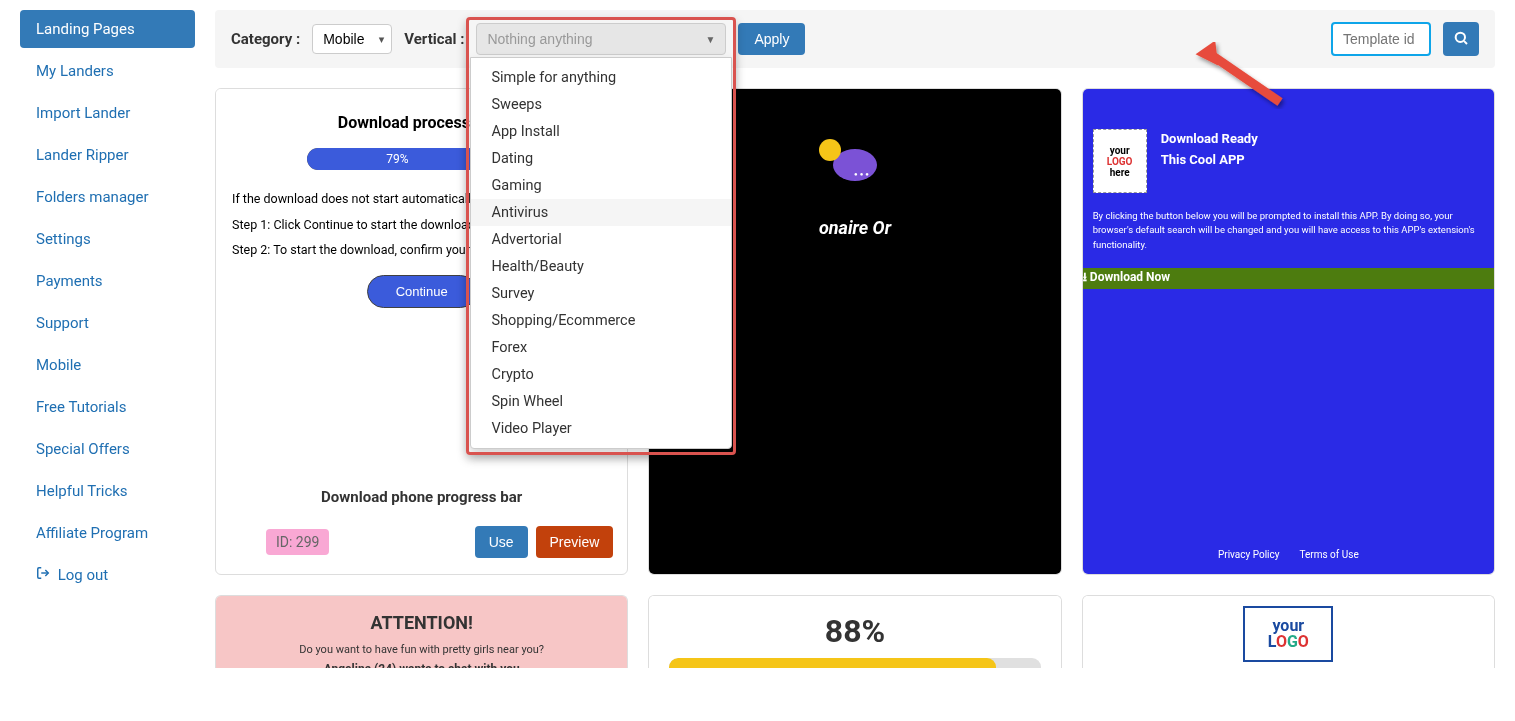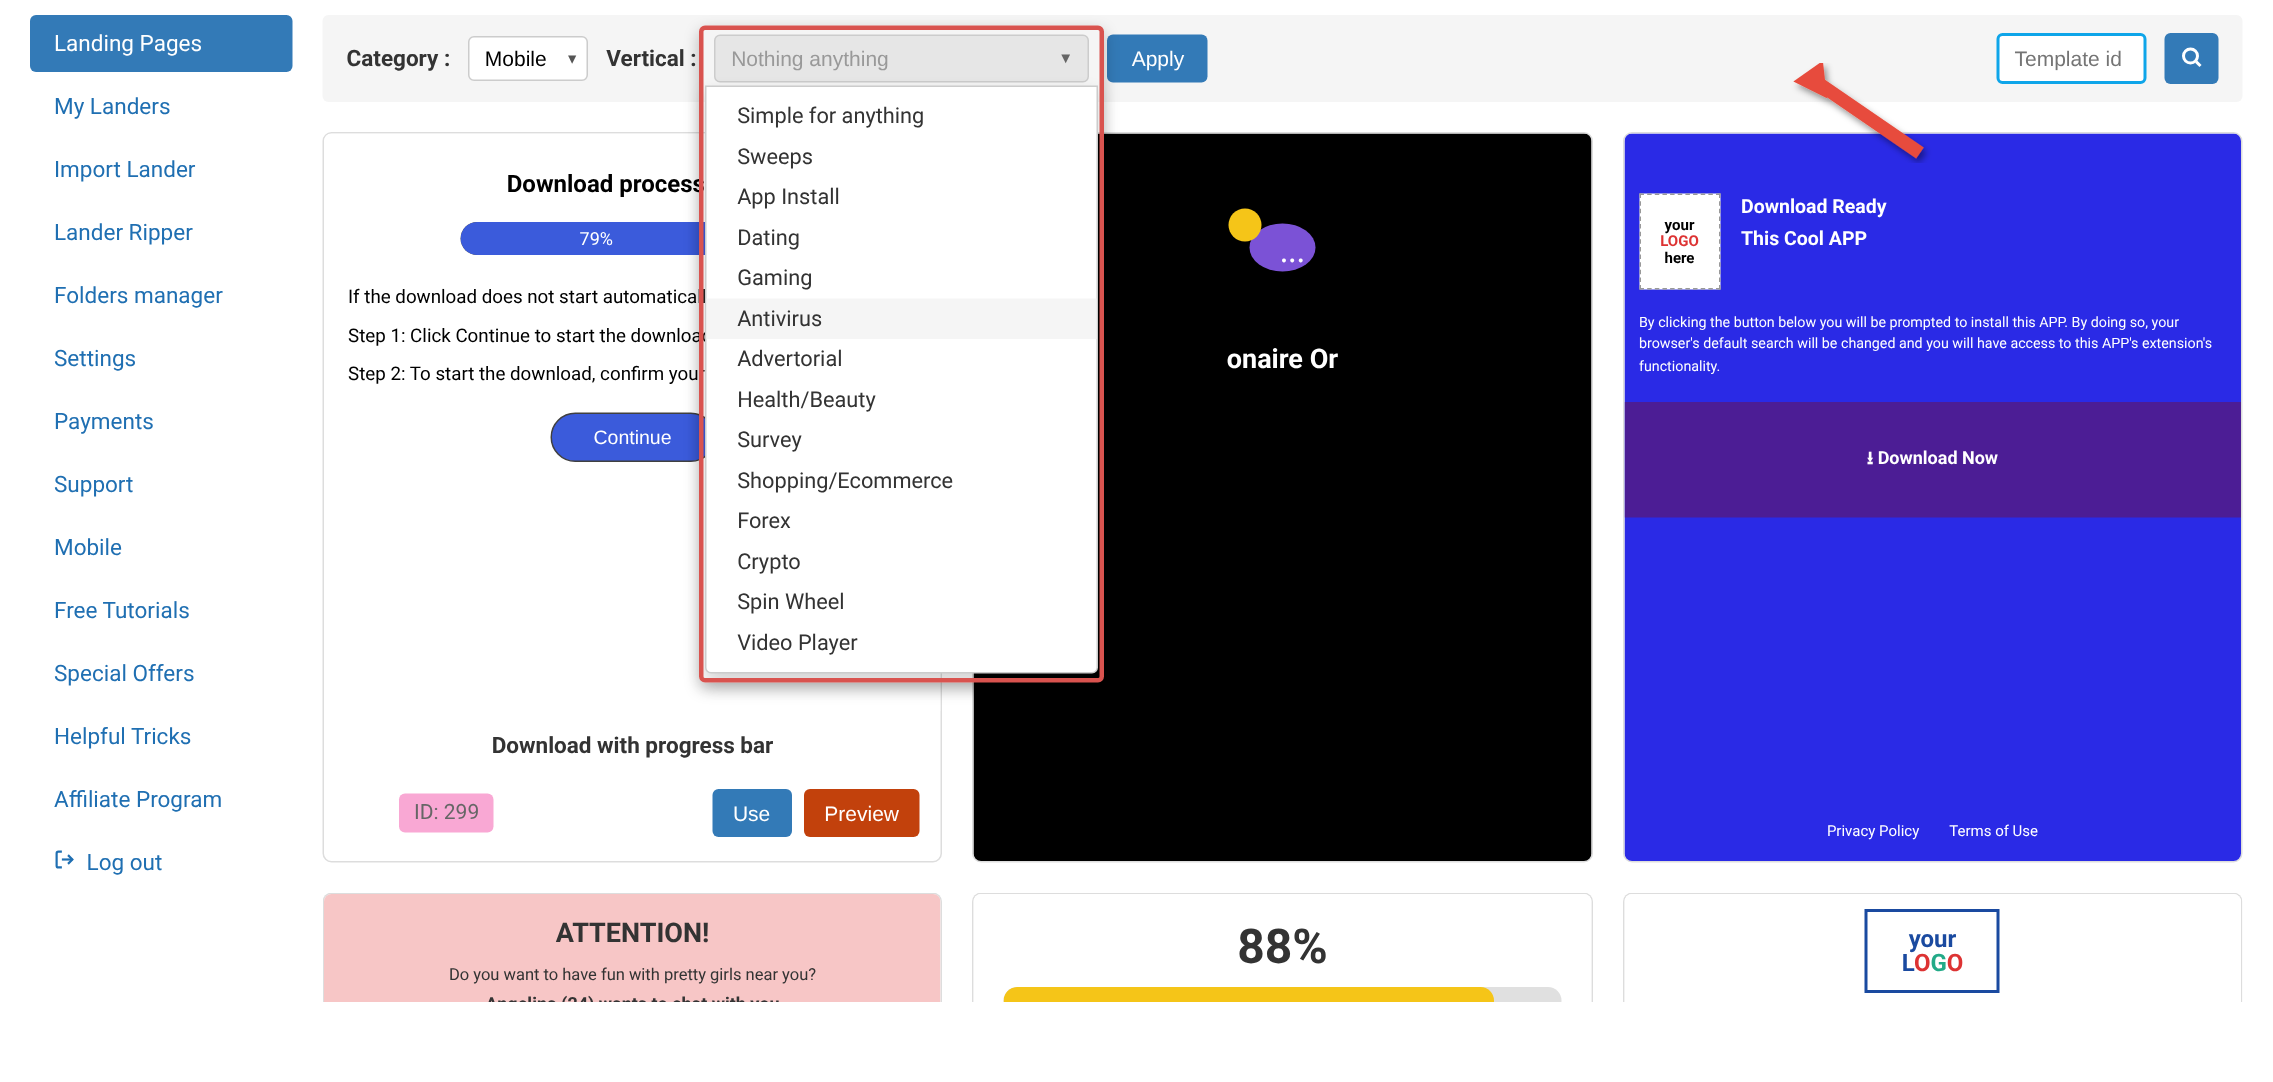--- a/index.html
+++ b/index.html
@@ -50,30 +50,30 @@
 .c1 .bar-bg { background: #555; border-radius: 16px; height: 22px; width: 230px; margin: 0 auto 20px; overflow: hidden; }
 .c1 .bar-fill { background: #3b5bdb; height: 100%; width: 79%; border-radius: 16px; color: #fff; text-align: center; font-size: 12px; line-height: 22px; }
 .c1 p { font-size: 12.5px; margin: 8px 6px; line-height: 1.4; }
 .c1 .cont-btn { display: block; margin: 16px auto 0; background: #3b5bdb; color: #fff; border: 1px solid #404040; border-radius: 20px; padding: 8px 28px; font-size: 13px; }
 
 
 .c2 { background: #000; color: #fff; padding: 50px 20px; text-align: center; position: relative; height: 100%; }
 .c2 .icon-circle { width: 44px; height: 32px; background: #7b52d6; border-radius: 50%; margin: 10px auto 30px; position: relative; }
 .c2 .dollar { position: absolute; left: -14px; top: -10px; width: 22px; height: 22px; background: #f5c518; border-radius: 50%; }
 .c2 .dots { position: absolute; right: 6px; bottom: 4px; color: #fff; font-size: 6px; letter-spacing: 2px; }
-.c2 .headline { font-size: 18px; font-weight: bold; margin-top: 48px; }
+.c2 .headline { font-size: 18px; font-weight: bold; margin-top: 36px; font-style: italic; }
 
 
 .c3 { background: #2a2ae6; color: #fff; height: 100%; position: relative; }
 .c3 .top { display: flex; gap: 14px; padding: 40px 10px 10px; align-items: flex-start; }
 .c3 .logo-box { width: 54px; height: 64px; background: #fff; color: #000; font-size: 10px; font-weight: bold; text-align: center; display: flex; flex-direction: column; justify-content: center; border: 1px dashed #999; line-height: 1.1; }
 .c3 .logo-box .mid { color: #d33; }
 .c3 .titles { font-size: 13px; font-weight: bold; line-height: 1.6; }
 .c3 .desc { font-size: 9.5px; padding: 6px 10px 16px; line-height: 1.5; }
-.c3 .dl-bar { background: #4c1d95; text-align: center; padding: 28px 0; font-size: 12px; font-weight: bold; }
+.c3 .dl-bar { background: #4d7c0f; text-align: left; padding: 0 0; font-size: 12px; font-weight: bold; }
 .c3 .footer-links { position: absolute; bottom: 14px; width: 100%; text-align: center; font-size: 10px; }
 .c3 .footer-links span { margin: 0 10px; }
 
 
 .c4 { background: #f7c6c6; padding: 16px 10px; text-align: center; color: #333; }
 .c4 h3 { font-size: 18px; font-weight: bold; margin-bottom: 10px; }
 .c4 .q { font-size: 11px; margin-bottom: 6px; }
 .c4 .name { font-size: 12px; font-weight: bold; }
 
 .c5 { background: #fff; padding: 16px 20px; text-align: center; }
@@ -189,21 +189,21 @@
         <div class="card-preview c1">
           <h3>Download processing ..</h3>
           <div class="bar-bg">
               <div class="bar-fill">79%</div>
             </div>
           <p>If the download does not start automatically:</p>
           <p>Step 1: Click Continue to start the download manually;</p>
           <p>Step 2: To start the download, confirm your mobile phone number.</p>
           <button class="cont-btn">Continue</button>
         </div>
-        <div class="card-title">Download with progress bar</div>
+        <div class="card-title">Download phone progress bar</div>
         <div class="card-footer">
           <span class="id-badge">ID: 299</span>
           <span class="spacer"></span>
           <button class="use-btn">Use</button>
           <button class="preview-btn">Preview</button>
         </div>
       </div>
 
       <div class="card">
         <div class="card-preview c2">

